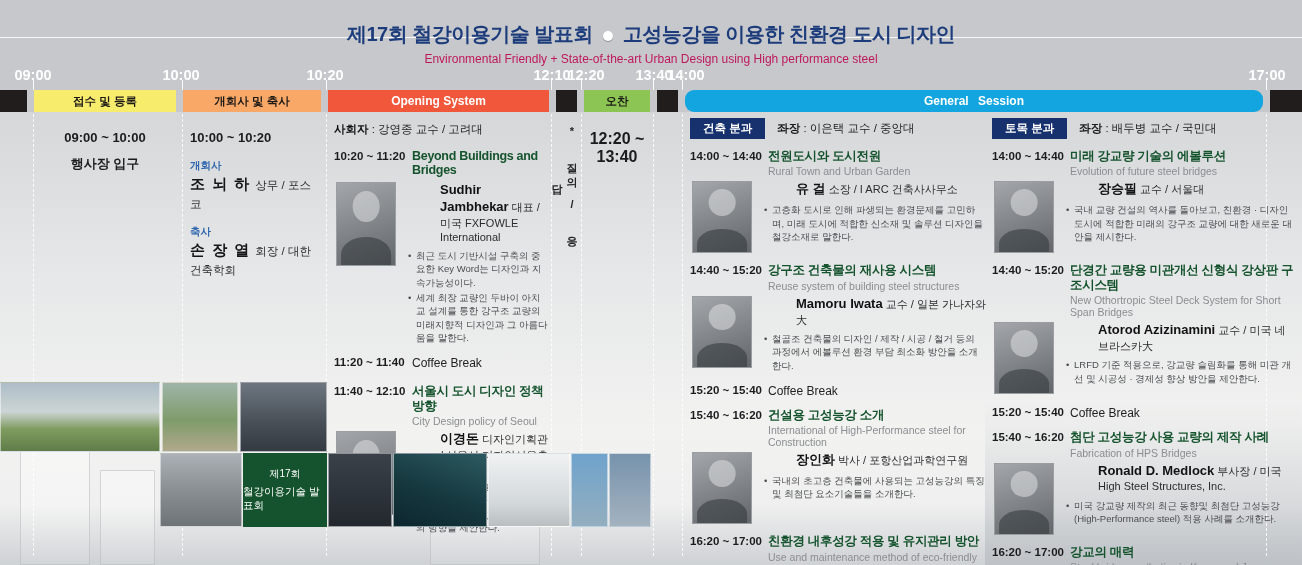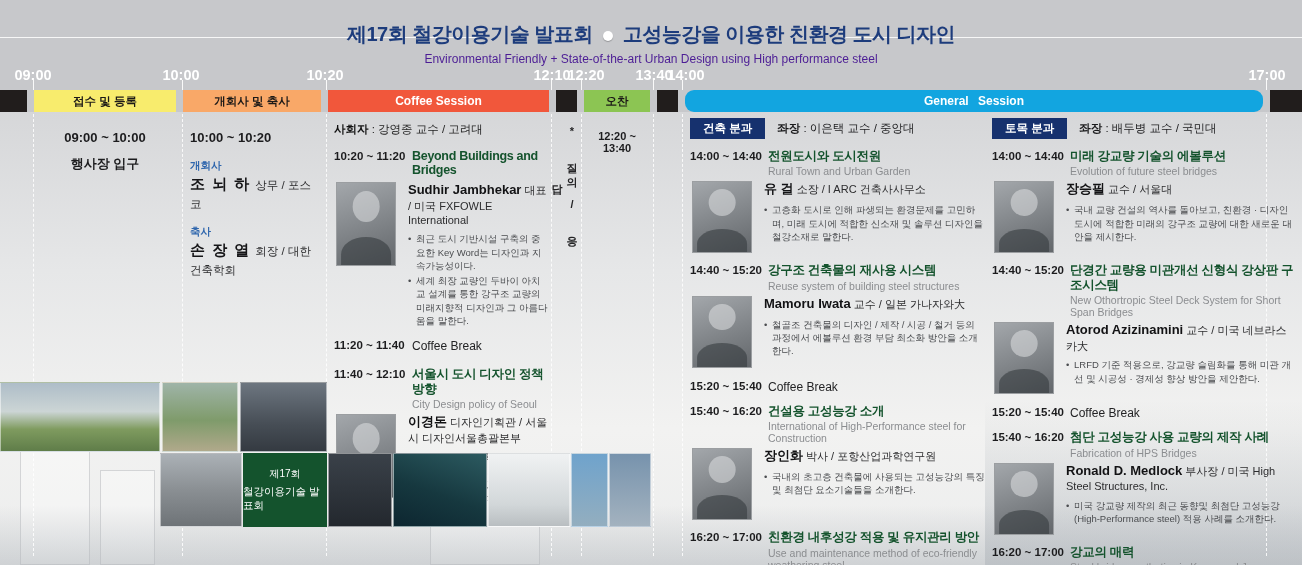--- a/index.html
+++ b/index.html
@@ -10,21 +10,21 @@
 
   
   .hline { position:absolute; top:37px; height:1px; background:rgba(255,255,255,.85); }
   .hline.left { left:0; width:483px; }
   .hline.right { left:845px; right:0; }
   .title-wrap { position:absolute; top:21px; left:0; right:0; text-align:center; }
   .title-kr { font-size:20px; font-weight:bold; color:#1d3c7c; letter-spacing:-0.5px; }
   .title-dot { display:inline-block; width:10px; height:10px; border-radius:50%;
                background:#fff; margin:0 10px 2px 10px; vertical-align:middle;
                box-shadow:0 1px 1px rgba(0,0,0,.25); }
-  .title-en { font-size:12px; color:#4c1d95; margin-top:4px; }
+  .title-en { font-size:12px; color:#be185d; margin-top:4px; }
 
   
   .tl { position:absolute; top:67px; transform:translateX(-50%); color:#fff;
         font-weight:bold; font-size:14.5px; }
   .tick { position:absolute; top:80px; width:1px; height:10px; background:rgba(255,255,255,.9); }
 
   
   .bar-seg { position:absolute; top:90px; height:22px; line-height:22px; text-align:center;
              font-size:11.5px; font-weight:bold; color:#1c1917; }
   .seg-black { background:#211d1c; }
@@ -69,21 +69,21 @@
   .t-sub { margin-left:78px; font-size:10.5px; color:#8b8d90; margin-top:2px; }
   .t-body { display:flex; margin-top:4px; }
   .photo { flex:0 0 60px; width:60px; height:72px; margin-left:2px; position:relative; overflow:hidden;
            background:linear-gradient(160deg,#a3a7ab 0%,#7c8084 60%,#63676b 100%);
            border:1px solid #9b9ea1; }
   .photo::before { content:""; position:absolute; left:50%; top:10%; transform:translateX(-50%);
                    width:46%; height:38%; border-radius:50%; background:rgba(222,224,226,.55); }
   .photo::after { content:""; position:absolute; left:50%; bottom:-8%; transform:translateX(-50%);
                   width:86%; height:42%; border-radius:50% 50% 0 0; background:rgba(48,52,56,.55); }
   .t-info { margin-left:12px; flex:1; min-width:0; }
-  .t-speaker { font-size:11px; color:#2c2c2e; line-height:1.3; }
+  .t-speaker { font-size:11px; color:#2c2c2e; line-height:1.3;margin-left:32px; }
   .s-name { font-weight:bold; font-size:13px; color:#121214; }
   .t-bullet { margin-top:5px; font-size:9.5px; color:#4b4d50; line-height:1.4;
               padding-left:8px; position:relative; }
   .t-bullet::before { content:"\2022"; position:absolute; left:0; top:0; color:#4b4d50; }
   .coffee { display:flex; margin-top:12px; }
   .c-time { flex:0 0 78px; font-weight:bold; font-size:11.5px; color:#1c1c1e; }
   .c-label { font-size:12px; color:#232325; }
 
   
   #opening-col { left:334px; width:216px; }
@@ -156,21 +156,21 @@
   <div class="tick" style="left:326px"></div>
   <div class="tick" style="left:551px"></div>
   <div class="tick" style="left:581px"></div>
   <div class="tick" style="left:653px"></div>
   <div class="tick" style="left:682px"></div>
   <div class="tick" style="left:1266px"></div>
 
   <div class="bar-seg seg-black seg-b1"></div>
   <div class="bar-seg seg-reception">접수 및 등록</div>
   <div class="bar-seg seg-ceremony">개회사 및 축사</div>
-  <div class="bar-seg seg-opening">Coffee Session</div>
+  <div class="bar-seg seg-opening">Opening System</div>
   <div class="bar-seg seg-black seg-b2"></div>
   <div class="bar-seg seg-lunch">오찬</div>
   <div class="bar-seg seg-black seg-b3"></div>
   <div class="bar-seg seg-general">General Session</div>
   <div class="bar-seg seg-black seg-b4"></div>
 
   <div class="content-bg"></div>
   <div class="bg-sketch" style="left:20px;top:440px;width:70px;height:125px"></div>
   <div class="bg-sketch" style="left:100px;top:470px;width:55px;height:95px"></div>
   <div class="bg-sketch" style="left:430px;top:500px;width:110px;height:65px"></div>
@@ -248,21 +248,21 @@
           </div>
           <div class="t-bullet">친환경과 인간친화적 디자인을 통한 조화로운 도시경관을 지향하며, 지속 가능한 디자인 서울의 방향을 제안한다.</div>
         </div>
       </div>
     </div>
   </div>
 
   <div class="qna">* 질의 / 응답</div>
 
   <div class="col center" style="left:584px;width:66px">
-    <div style="margin-top:18px;font-size:11px;font-weight:bold;color:#1c1c1e">12:20 ~ 13:40</div>
+    <div style="margin-top:18px;font-size:16px;font-weight:bold;color:#1c1c1e">12:20 ~ 13:40</div>
   </div>
 
   <div class="col" id="arch-col">
     <div class="chair-row">
       <span class="badge">건축 분과</span>
       <span class="chair-text">
         <b>좌장</b>
         <span>: 이은택 교수 / 중앙대</span>
       </span>
     </div>

